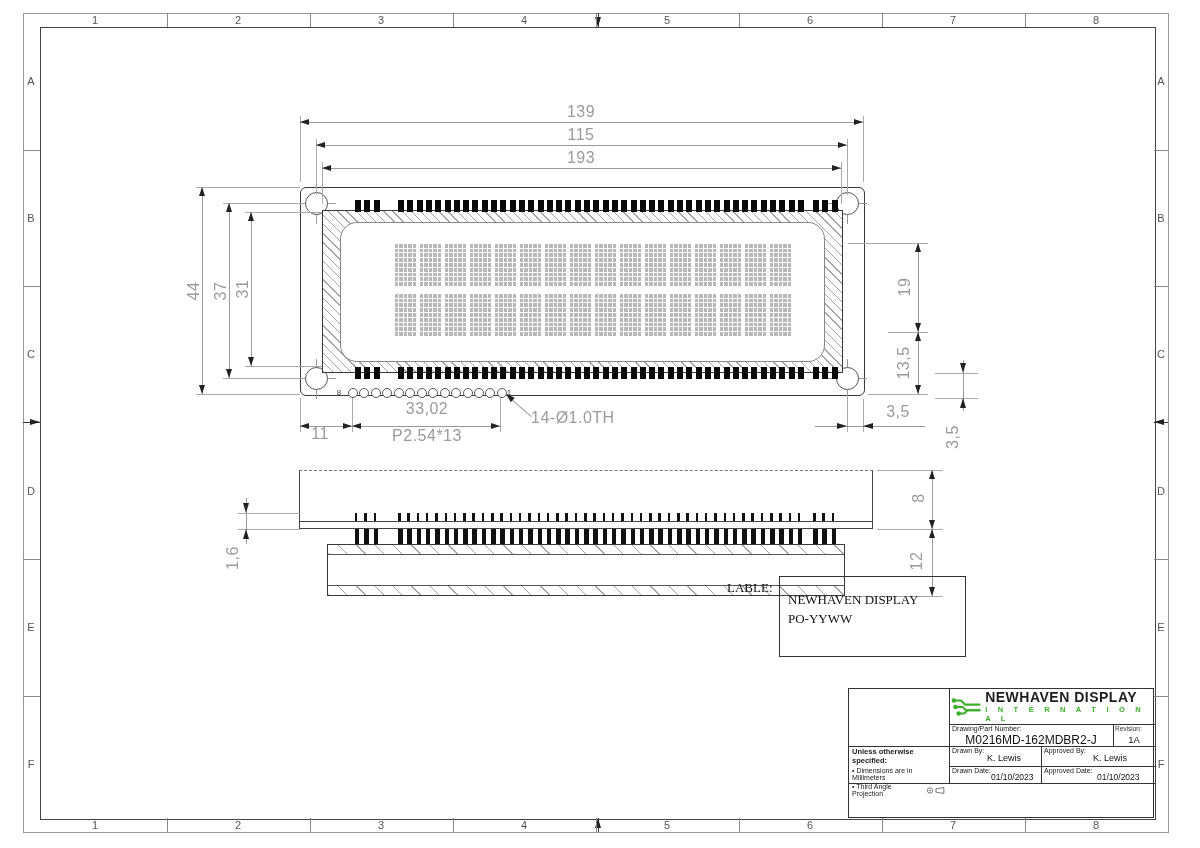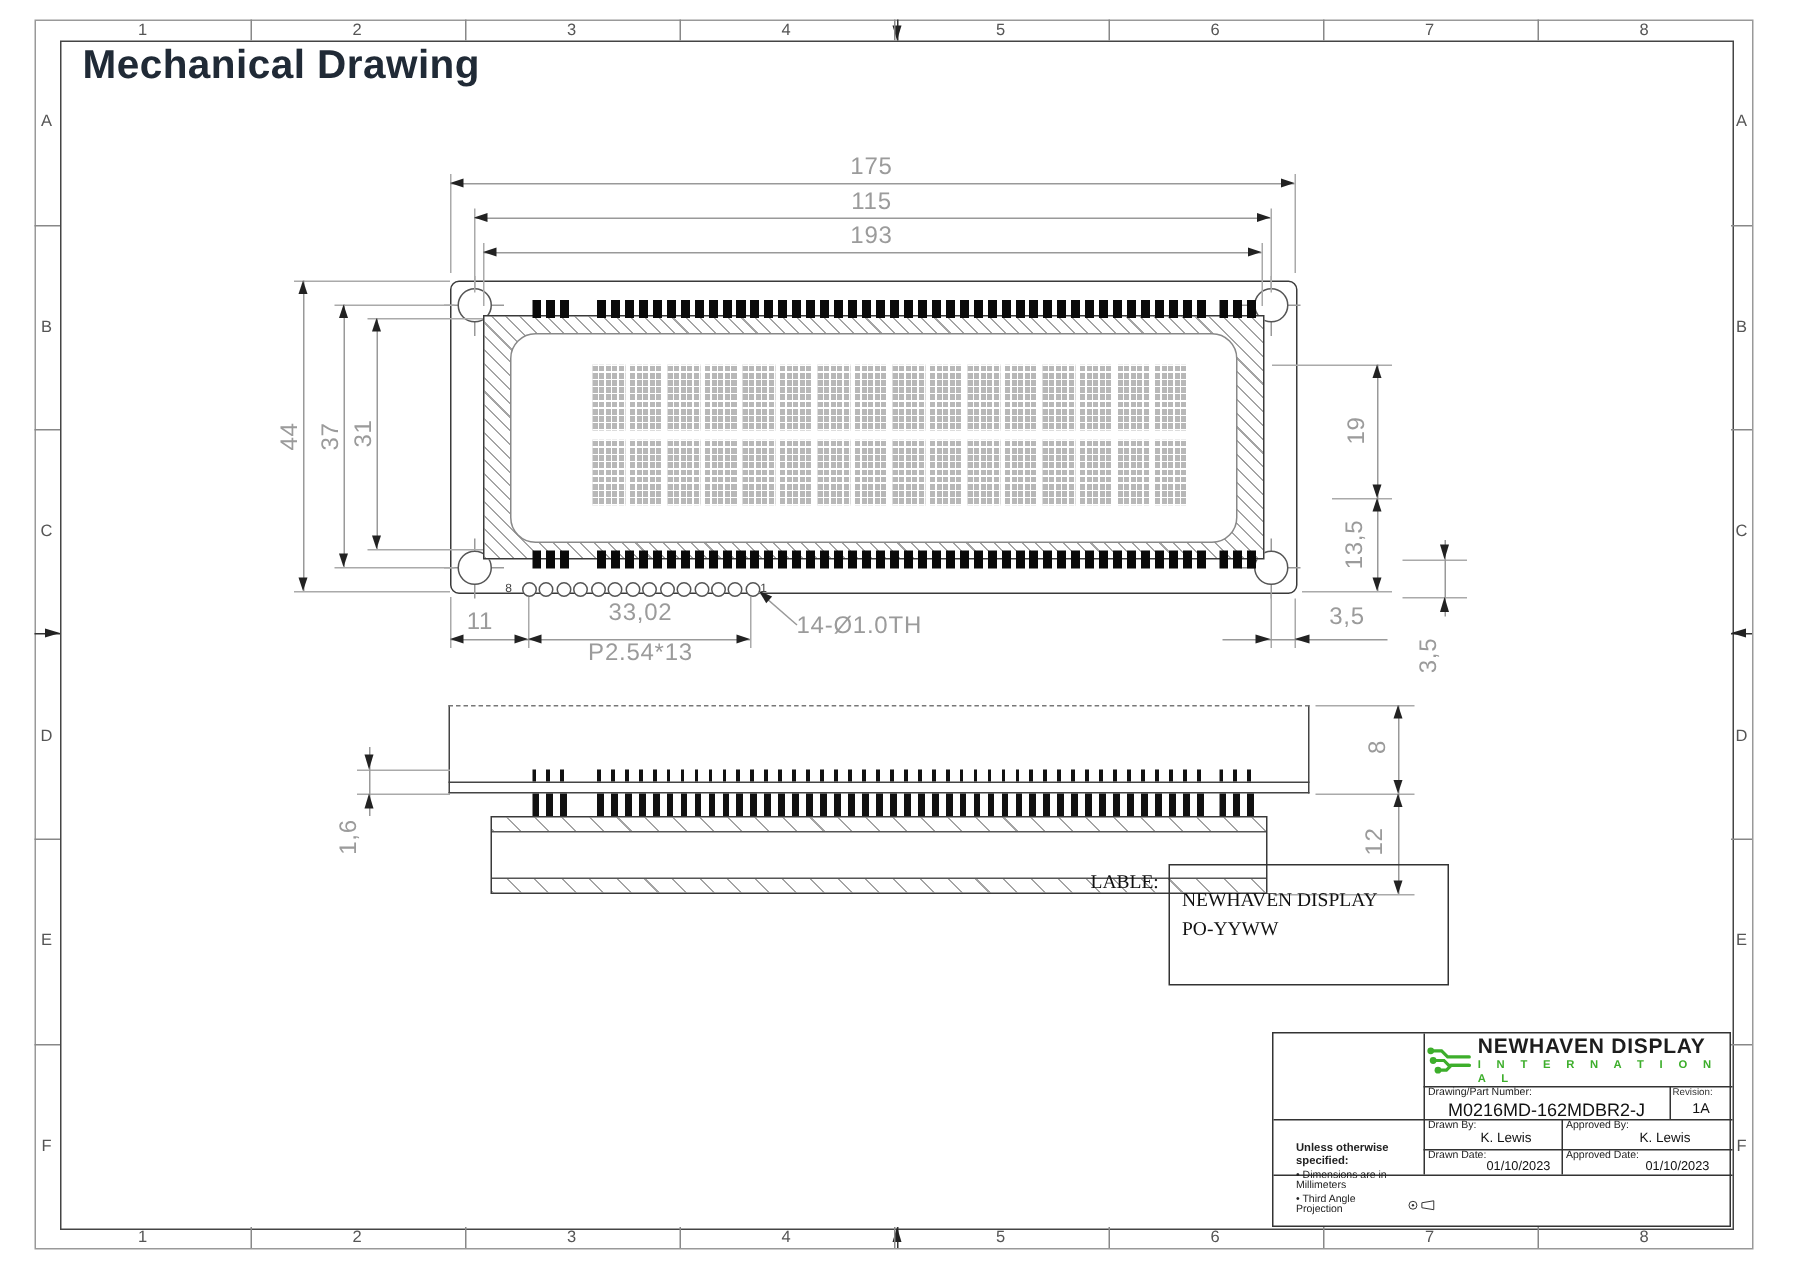--- a/index.html
+++ b/index.html
@@ -76,21 +76,20 @@
 
   <div class="exv" style="left:598px;top:13px;height:14px;border-color:#333;"></div>
   <div class="td" style="left:594.5px;top:17px;"></div>
   <div class="exv" style="left:598px;top:818px;height:14px;border-color:#333;"></div>
   <div class="tu" style="left:594.5px;top:818px;"></div>
   <div class="exh" style="left:23px;top:422px;width:17px;border-color:#333;"></div>
   <div class="tr" style="left:30px;top:418.5px;"></div>
   <div class="exh" style="left:1154px;top:422px;width:14px;border-color:#333;"></div>
   <div class="tl" style="left:1154px;top:418.5px;"></div>
 
-  <div id="pageTitle">Mechanical Drawing</div>
 
   <div class="outline" style="left:300px;top:187px;width:563px;height:207px;border-radius:6px;"></div>
 
   <div class="exh" style="left:296px;top:203px;width:40px;border-color:#999;"></div>
   <div class="exv" style="left:316px;top:184px;height:40px;border-color:#999;"></div>
   <div class="exh" style="left:827px;top:203px;width:40px;border-color:#999;"></div>
   <div class="exv" style="left:847px;top:184px;height:40px;border-color:#999;"></div>
   <div class="exh" style="left:296px;top:378px;width:40px;border-color:#999;"></div>
   <div class="exv" style="left:316px;top:359px;height:40px;border-color:#999;"></div>
   <div class="exh" style="left:827px;top:378px;width:40px;border-color:#999;"></div>
@@ -165,21 +164,21 @@
 
   <div class="exv" style="left:300px;top:116px;height:66px;"></div>
   <div class="exv" style="left:863px;top:116px;height:66px;"></div>
   <div class="exv" style="left:316px;top:139px;height:56px;"></div>
   <div class="exv" style="left:847px;top:139px;height:56px;"></div>
   <div class="exv" style="left:322px;top:162px;height:42px;"></div>
   <div class="exv" style="left:841px;top:162px;height:42px;"></div>
   <div class="dimh" style="left:300px;top:122px;width:563px;"></div>
   <div class="dimh" style="left:316px;top:145px;width:531px;"></div>
   <div class="dimh" style="left:322px;top:168px;width:519px;"></div>
-  <div class="dlab" style="left:581px;top:112px;">175</div>
+  <div class="dlab" style="left:581px;top:112px;">139</div>
   <div class="dlab" style="left:581px;top:135px;">115</div>
   <div class="dlab" style="left:581px;top:158px;">193</div>
 
   <div class="exh" style="left:196px;top:187px;width:104px;"></div>
   <div class="exh" style="left:196px;top:394px;width:104px;"></div>
   <div class="exh" style="left:223px;top:203px;width:80px;"></div>
   <div class="exh" style="left:223px;top:378px;width:80px;"></div>
   <div class="exh" style="left:245px;top:212px;width:77px;"></div>
   <div class="exh" style="left:245px;top:366px;width:77px;"></div>
   <div class="dimv" style="left:202px;top:187px;height:207px;"></div>
@@ -209,21 +208,21 @@
   <div class="exv" style="left:963px;top:360px;height:51px;border-color:#999;"></div>
   <div class="td" style="left:959.5px;top:363px;"></div>
   <div class="tu" style="left:959.5px;top:398px;"></div>
   <div class="dlab rot" style="left:953px;top:437px;">3,5</div>
 
   <div class="exv" style="left:300px;top:398px;height:34px;"></div>
   <div class="exv" style="left:352px;top:398px;height:34px;"></div>
   <div class="exv" style="left:500px;top:398px;height:34px;"></div>
   <div class="dimh" style="left:300px;top:426px;width:52px;"></div>
   <div class="dimh" style="left:352px;top:426px;width:148px;"></div>
-  <div class="dlab" style="left:320px;top:415px;">11</div>
+  <div class="dlab" style="left:320px;top:434px;">11</div>
   <div class="dlab" style="left:427px;top:409px;">33,02</div>
   <div class="dlab" style="left:427px;top:436px;">P2.54*13</div>
   <div class="leader" style="left:506px;top:394px;width:34px;transform:rotate(41deg);"></div>
   <div class="dlab la" style="left:531px;top:418px;">14-Ø1.0TH</div>
 
   <div class="abs" style="left:299px;top:470px;width:574px;height:59px;border:1px solid #444;border-top:1px dashed #777;box-sizing:border-box;background:#fff;"></div>
   <div class="exh" style="left:299px;top:521px;width:574px;border-color:#444;"></div>
   <div class="stubrow" style="left:355px;top:513px;width:25px;"></div>
   <div class="stubrow" style="left:398px;top:513px;width:406px;"></div>
   <div class="stubrow" style="left:813px;top:513px;width:25px;"></div>
@@ -286,21 +285,21 @@
 
     <div class="cellbox" style="left:100px;top:35px;width:164px;height:22px;">
       <div class="tb-sm" style="position:absolute;left:3px;top:1px;">Drawing/Part Number:</div>
       <div style="position:absolute;left:0;right:0;top:9px;text-align:center;font-size:12px;color:#111;">M0216MD-162MDBR2-J</div>
     </div>
     <div class="cellbox" style="left:264px;top:35px;width:42px;height:22px;">
       <div class="tb-xs" style="position:absolute;left:2px;top:1px;">Revision:</div>
       <div style="position:absolute;left:0;right:0;top:10px;text-align:center;font-size:9.5px;color:#111;">1A</div>
     </div>
 
-    <div class="cellbox" style="left:12px;top:57px;width:100px;height:37px;padding:14px 3px;">
+    <div class="cellbox" style="left:0;top:57px;width:100px;height:37px;padding:1px 3px;">
       <div class="tb-bold" style="font-size:7.5px;">Unless otherwise specified:</div>
       <div class="tb-sm" style="margin-top:2px;">• Dimensions are in Millimeters</div>
       <div style="margin-top:2px;display:flex;align-items:center;gap:2px;">
         <span class="tb-sm">• Third Angle Projection</span>
         <svg width="20" height="9" viewBox="0 0 30 12">
           <circle cx="6" cy="6" r="4" fill="none" stroke="#333" stroke-width="1"></circle>
           <circle cx="6" cy="6" r="1.2" fill="#333"></circle>
           <path d="M15 3.5 L27 1.5 V10.5 L15 8.5 Z" fill="none" stroke="#333" stroke-width="1"></path>
         </svg>
       </div>

